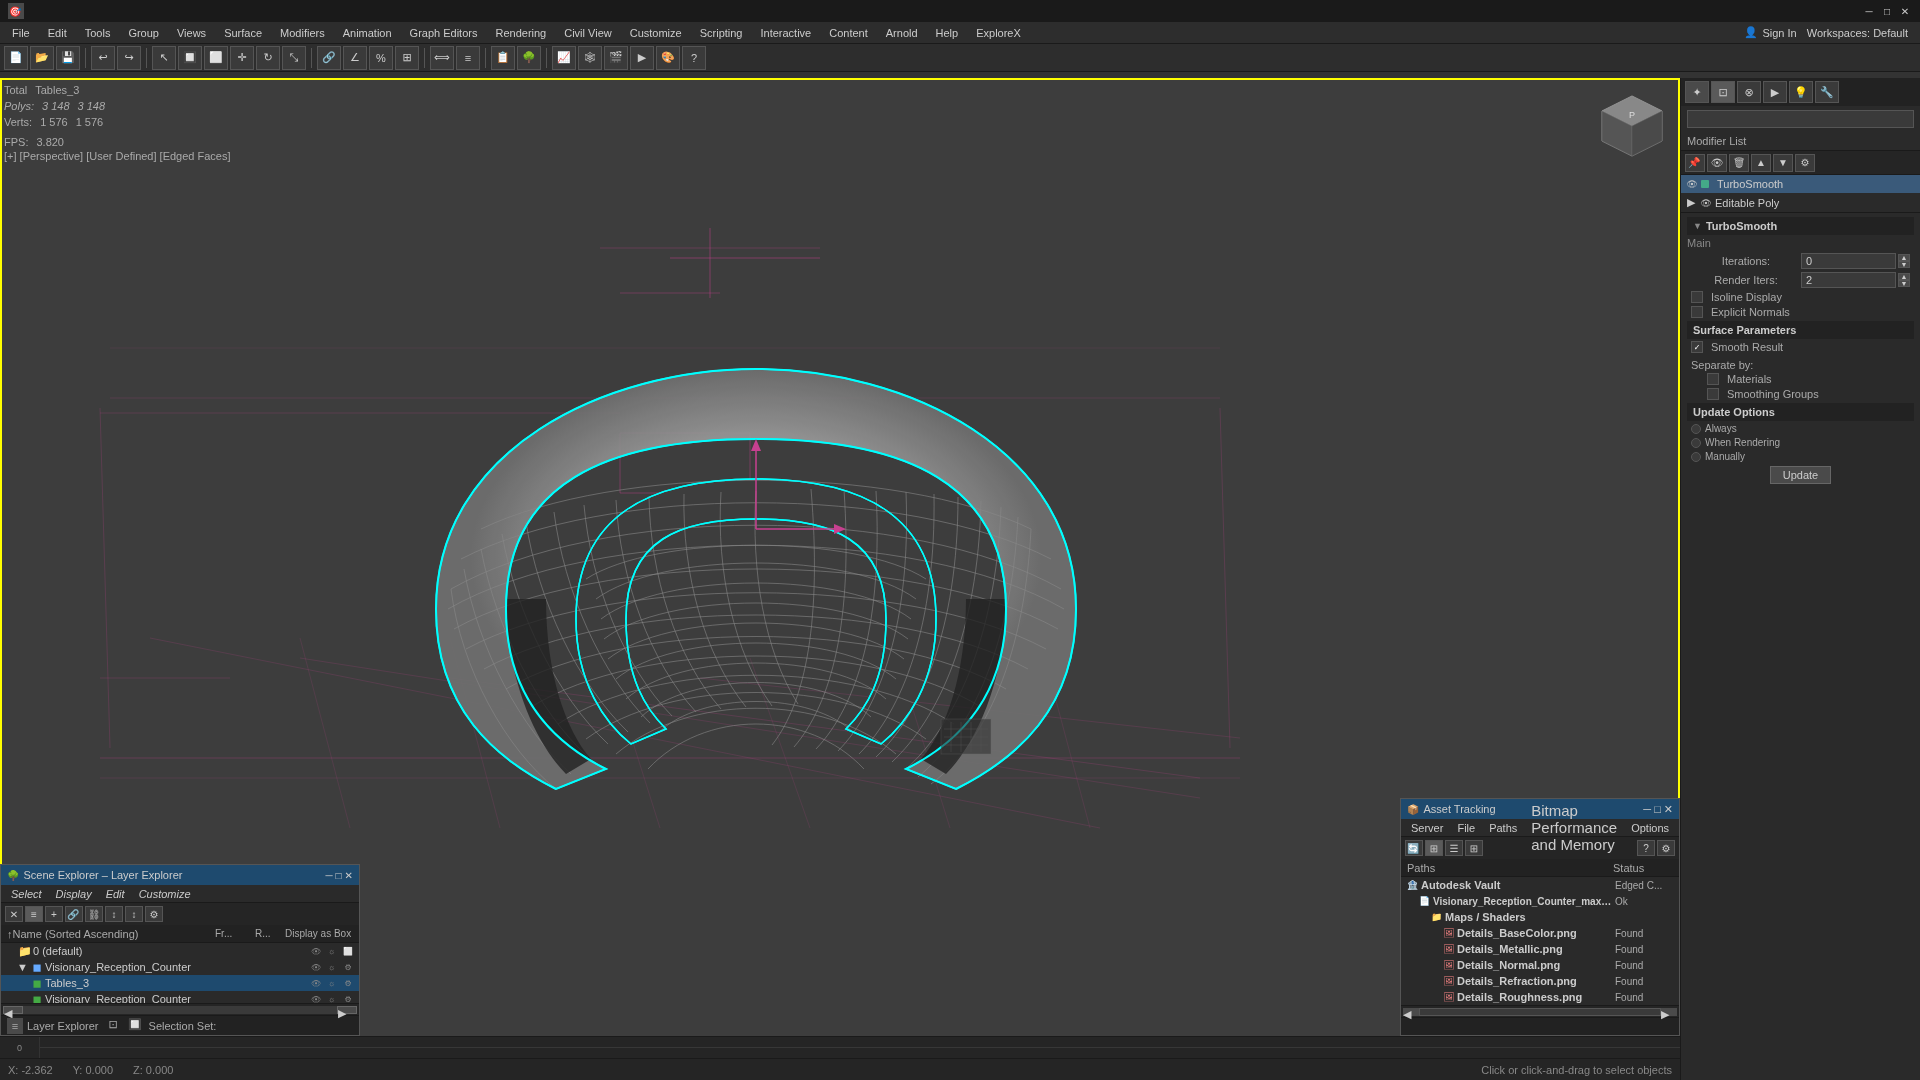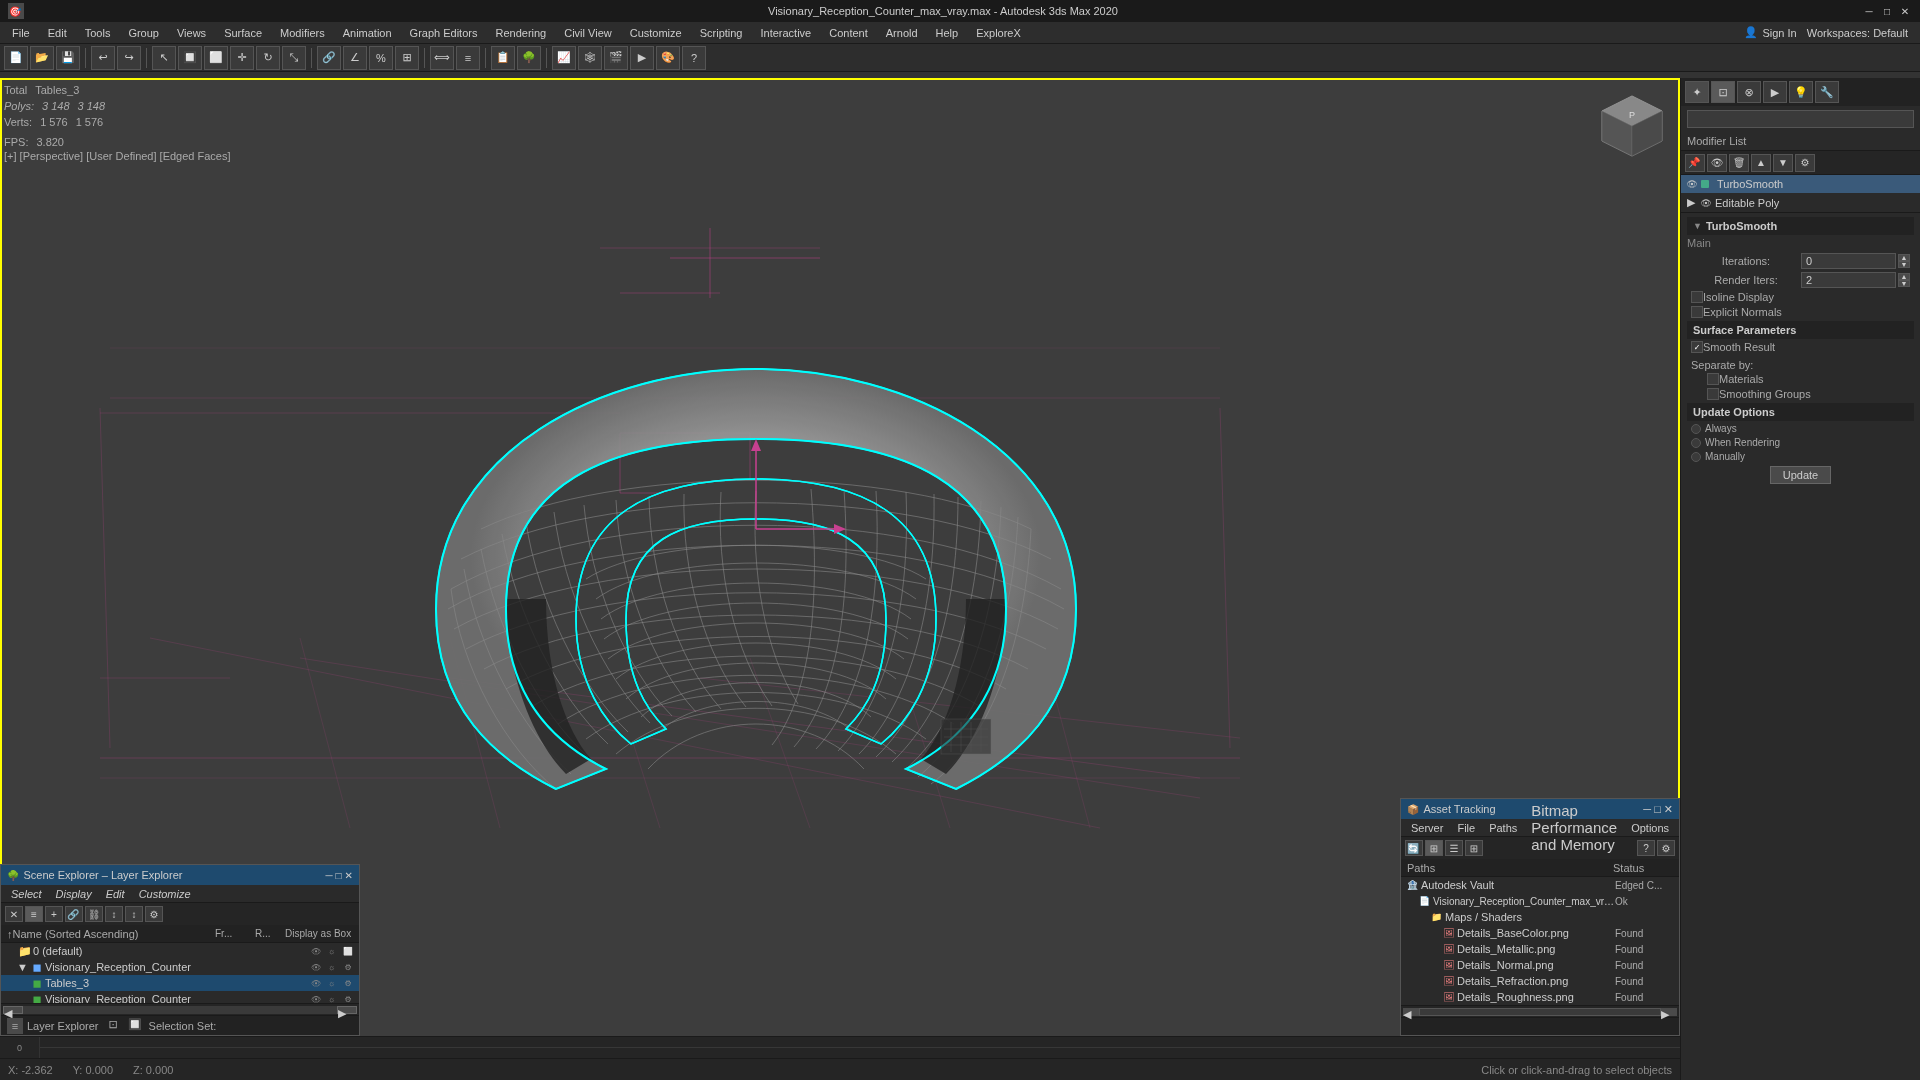--- a/index.html
+++ b/index.html
@@ -247,21 +247,21 @@
       border: 1px solid #555;
       display: flex; align-items: center; justify-content: center;
       cursor: pointer; font-size: 7px; line-height: 1;
     }
 
     .checkbox-row {
       display: flex;
       align-items: center;
       margin-bottom: 3px;
       padding: 0 4px;
-      gap: 0;
+      gap: 8px;
     }
     .cb { width: 12px; height: 12px; background: #3a3a3a; border: 1px solid #555; cursor: pointer; display: flex; align-items: center; justify-content: center; font-size: 9px; }
     .cb.checked::after { content: '✓'; color: #fff; font-size: 8px; }
     .cb-label { font-size: 11px; color: #aaa; }
 
     .radio-row {
       display: flex;
       align-items: center;
       margin-bottom: 3px;
       padding: 0 4px;
@@ -452,21 +452,21 @@
       overflow-y: auto;
     }
     .at-row {
       height: 16px;
       display: flex;
       align-items: center;
       padding: 0 4px;
       font-size: 11px;
       cursor: pointer;
     }
-    .at-name { flex: 1; color: #ccc; white-space: nowrap; overflow: hidden; text-overflow: ellipsis; }
+    .at-name { flex: 1; color: #ccc; white-space: nowrap; overflow: hidden; text-overflow: ellipsis; font-weight: bold; }
     .at-status { width: 60px; color: #aaa; font-size: 10px; }
     .at-indent { width: 12px; }
     .at-icon { width: 16px; height: 14px; display: flex; align-items: center; justify-content: center; font-size: 9px; color: #888; }
 
     #at-scrollbar {
       height: 12px;
       background: #252525;
       display: flex;
       align-items: center;
       padding: 0 2px;
@@ -520,21 +520,20 @@
     }
 
     .indented { padding-left: 20px; }
 
   </style>
 </head>
 <body>
 
 <div id="title-bar">
   <div style="width:16px;height:16px;background:#4a4a4a;display:flex;align-items:center;justify-content:center;font-size:10px;">🎯</div>
-  <div class="title">Visionary_Reception_Counter_max_vray.max - Autodesk 3ds Max 2020</div>
   <div class="win-controls">
     <div class="win-btn">─</div>
     <div class="win-btn">□</div>
     <div class="win-btn">✕</div>
   </div>
 </div>
 
 <div id="menu-bar">
   <div class="menu-item">File</div>
   <div class="menu-item">Edit</div>

